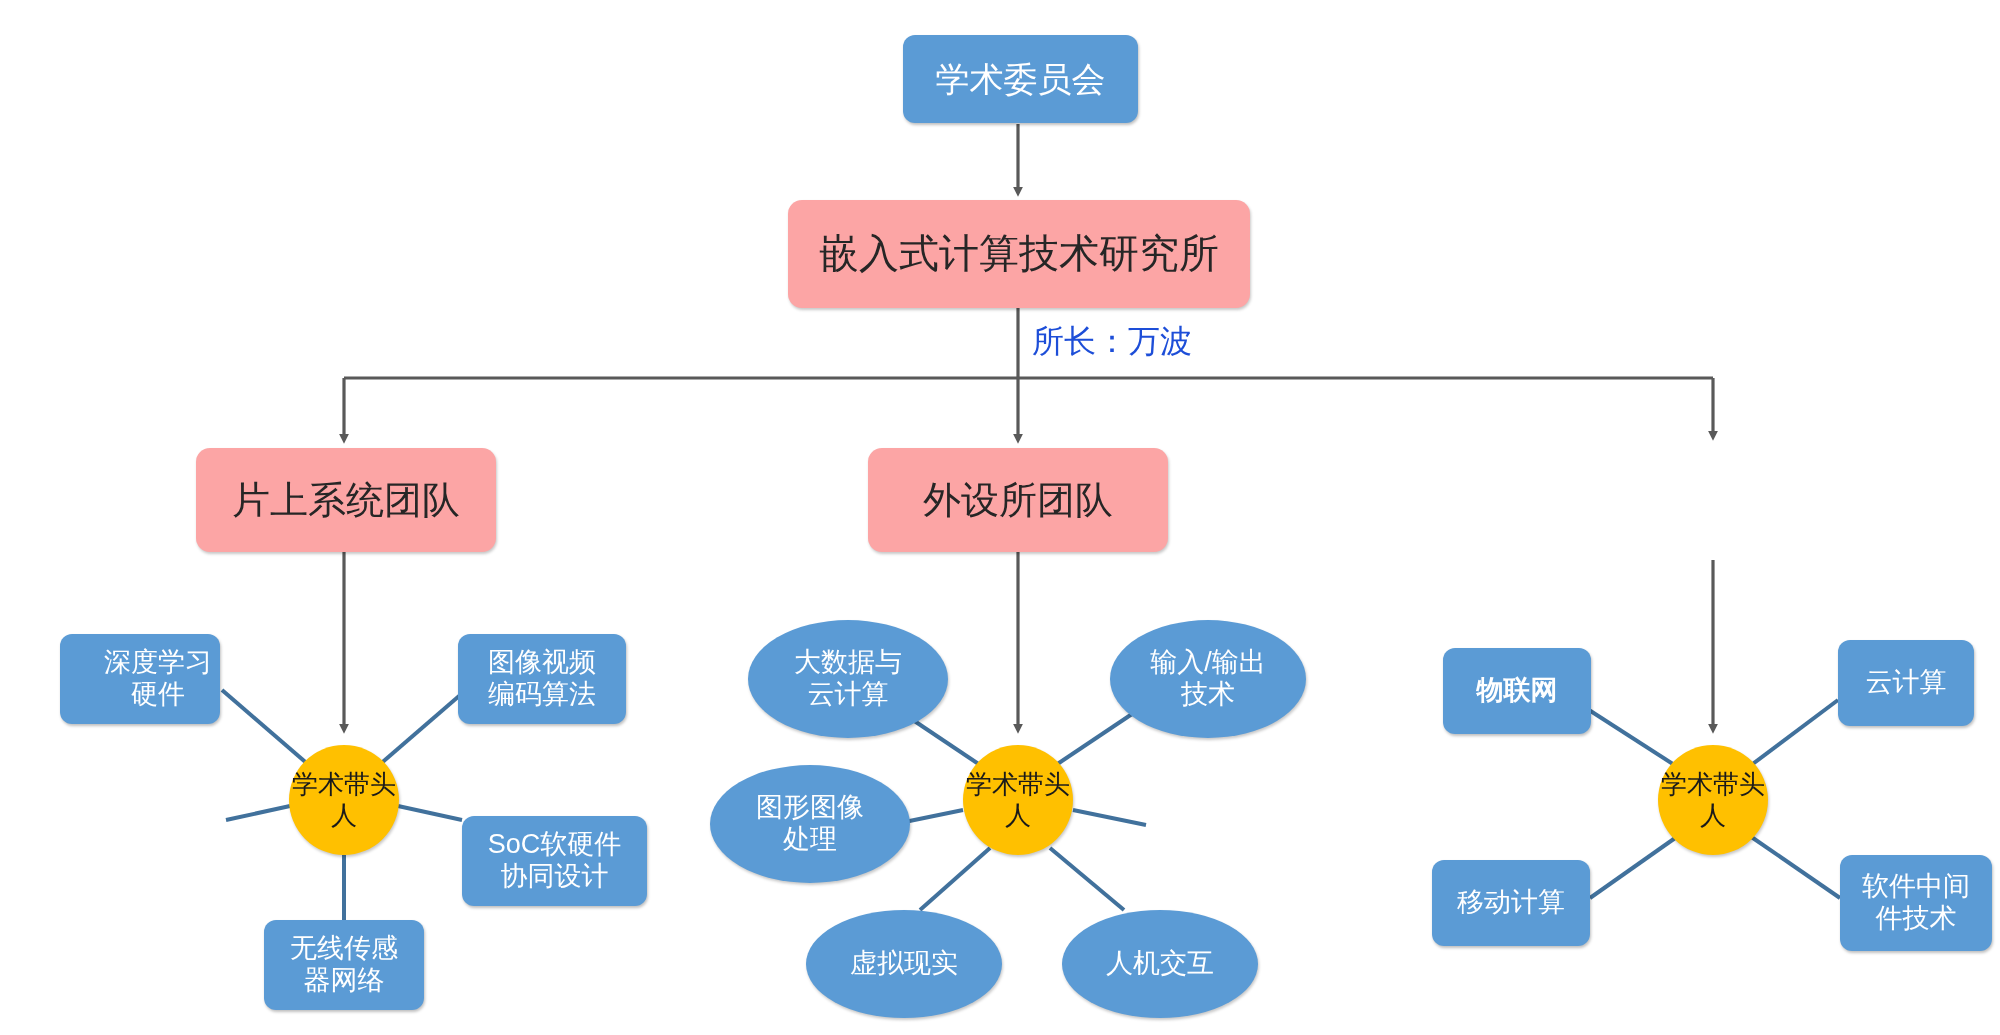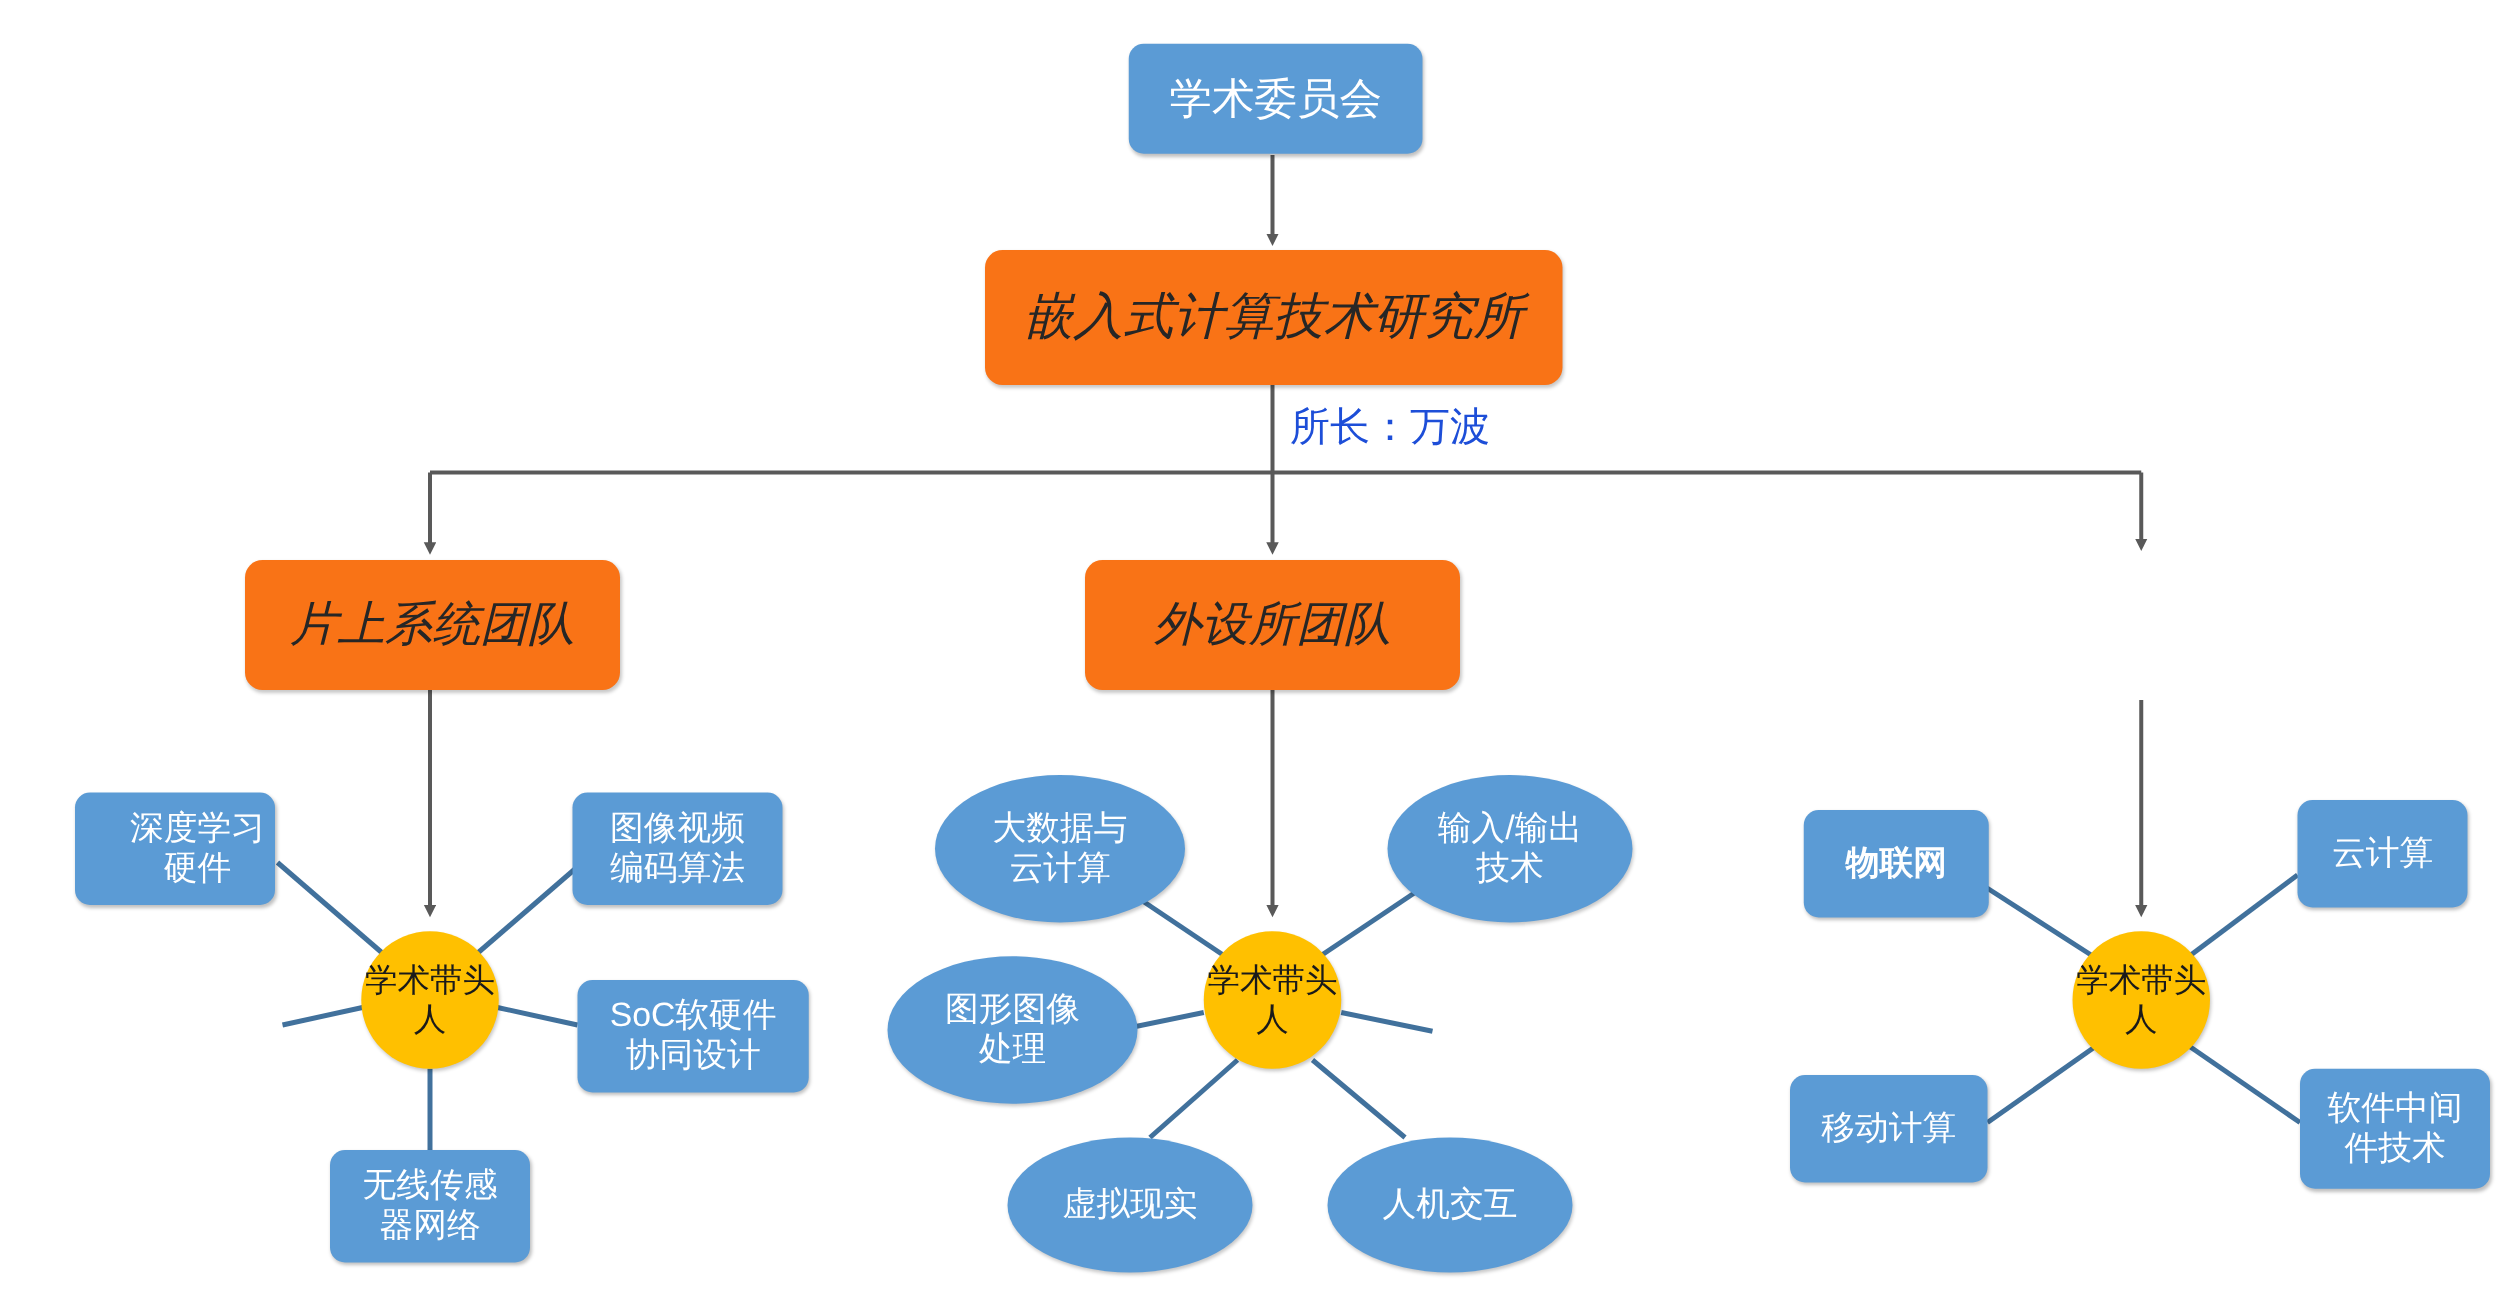--- a/index.html
+++ b/index.html
@@ -38,25 +38,24 @@
   }
   
   .rect-muted {
     background: #5B9BD5;
     color: #ffffff;
     border-radius: 12px;
     box-shadow: 1px 2px 3px rgba(0,0,0,0.25);
   }
   
   .rect-bright {
-    background: #f97316;
+    background: #fca5a5;
     color: #262626;
     border-radius: 14px;
     box-shadow: 1px 2px 3px rgba(0,0,0,0.22);
-    font-style: italic;
   }
   
   .ellipse-muted {
     background: #5B9BD5;
     color: #ffffff;
     border-radius: 50%;
     box-shadow: 1px 2px 3px rgba(0,0,0,0.22);
   }
   
   .hub {
@@ -140,21 +139,21 @@
 
   <div class="node hub" style="left:1658px; top:745px; width:110px; height:110px; font-size:26px;">学术带头人</div>
 
   <div class="node rect-muted" style="left:60px; top:634px; width:160px; height:90px; font-size:27px;padding-left:36px;">深度学习
 硬件</div>
 
   <div class="node rect-muted" style="left:458px; top:634px; width:168px; height:90px; font-size:27px;">图像视频
 编码算法</div>
 
 
-  <div class="node rect-muted" style="left:462px; top:784px; width:185px; height:90px; font-size:27px;">SoC软硬件
+  <div class="node rect-muted" style="left:462px; top:816px; width:185px; height:90px; font-size:27px;">SoC软硬件
 协同设计</div>
 
   <div class="node rect-muted" style="left:264px; top:920px; width:160px; height:90px; font-size:27px;">无线传感
 器网络</div>
 
   <div class="node ellipse-muted" style="left:748px; top:620px; width:200px; height:118px; font-size:27px;">大数据与
 云计算</div>
 
   <div class="node ellipse-muted" style="left:1110px; top:620px; width:196px; height:118px; font-size:27px;">输入/输出
 技术</div>

